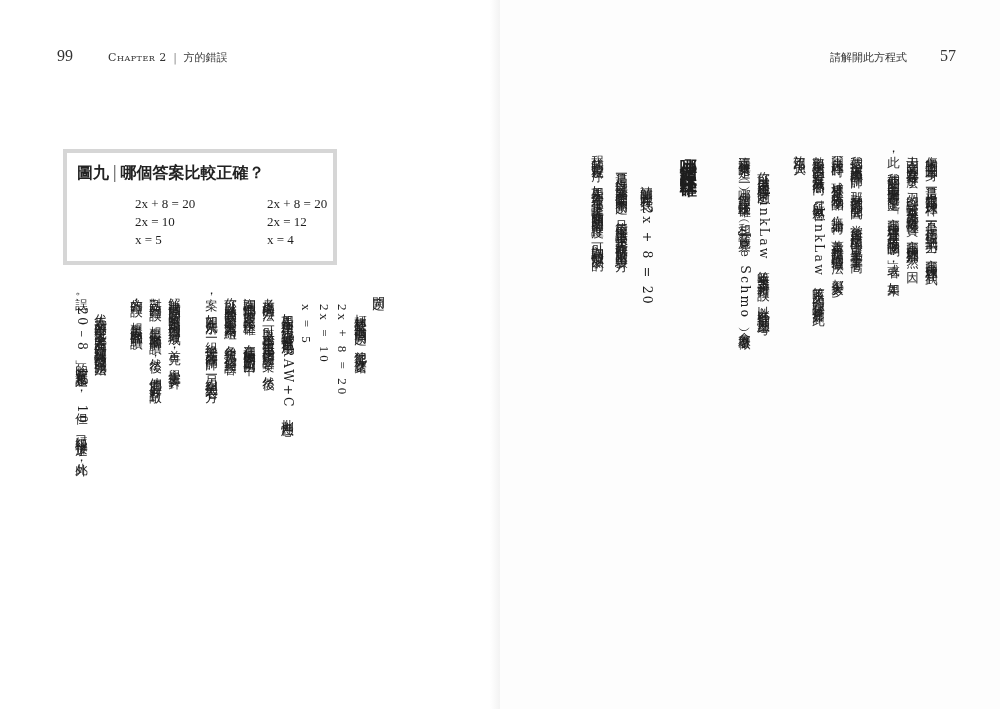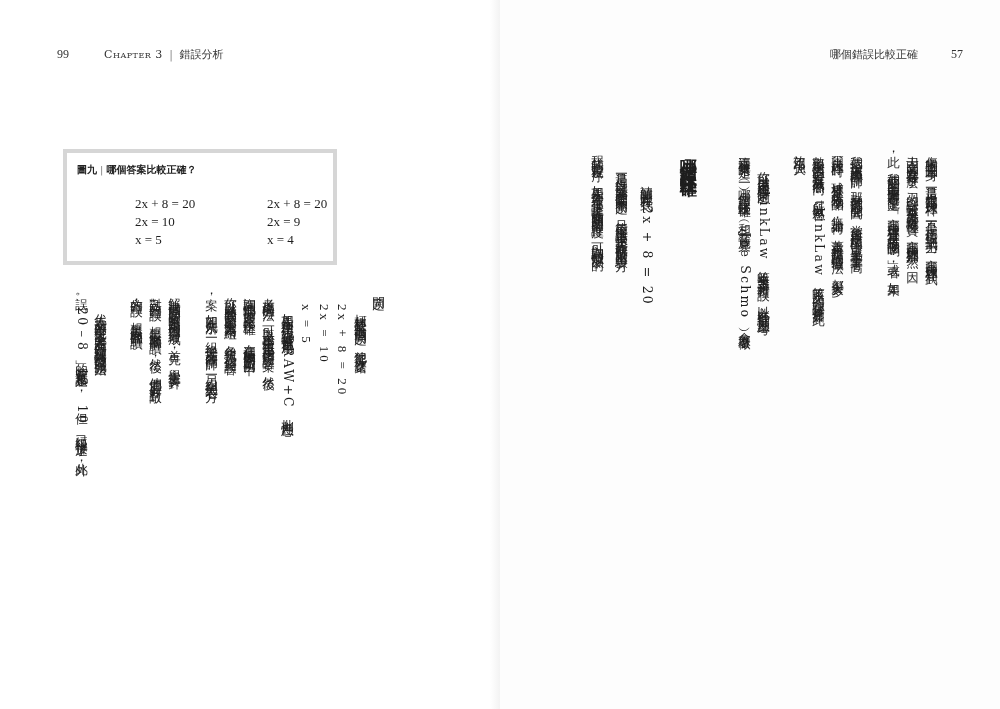--- a/index.html
+++ b/index.html
@@ -8,64 +8,64 @@
     font-family: "DejaVu Serif", "Liberation Serif", serif; color: #1e1e1e;
   }
   .page { position: absolute; top: 0; height: 709px; width: 500px; }
   .page-left { left: 0; background: #ffffff; }
   .page-right { left: 500px; background: #fdfdfd; }
   .gutter {
     position: absolute; left: 490px; top: 0; width: 20px; height: 709px;
     background: linear-gradient(to right, #ffffff, #f3f3f3 50%, #ffffff);
   }
   .header { position: absolute; top: 47px; font-size: 11px; color: #333; white-space: nowrap; }
-  .page-no { font-family: "Liberation Serif", serif; font-size: 12px; }
+  .page-no { font-family: "Liberation Serif", serif; font-size: 16px; }
   .chapter-small { font-variant: small-caps; letter-spacing: 0.5px; font-size: 11px; }
   .sep { color: #888; margin: 0 3px; }
 
   .vcol {
     position: absolute; writing-mode: vertical-rl; text-orientation: mixed;
     font-size: 12.5px; line-height: 1; letter-spacing: 2.2px; white-space: nowrap;
   }
   .vcol.heading { font-size: 17px; font-weight: bold; letter-spacing: 3px; }
   .vcol.math { font-family: "Liberation Serif", serif; font-size: 13px; letter-spacing: 3px; }
 
   .figure-box {
     position: absolute; left: 63px; top: 149px; width: 266px; height: 108px;
     border: 4px solid #d6d6d6; background: #fff;
   }
-  .fig-title { position: absolute; left: 10px; top: 10px; font-size: 10px; font-weight: bold; color: #222; white-space: nowrap; }
+  .fig-title { position: absolute; left: 10px; top: 10px; font-size: 16px; font-weight: bold; color: #222; white-space: nowrap; }
   .fig-title .bar { color: #777; font-weight: normal; margin: 0 3px; }
   .fig-col { position: absolute; top: 42px; font-family: "Liberation Serif", serif; font-size: 13px; line-height: 18px; }
   .fig-col div { white-space: nowrap; }
 </style>
 </head>
 <body>
 
 <div class="page page-left">
   <div class="header" style="left:57px;">
     <span class="page-no">99</span>
     <span style="display:inline-block;width:28px;"></span>
-    <span class="chapter-small">Chapter 3</span>
+    <span class="chapter-small">Chapter 2</span>
     <span class="sep">|</span>
-    <span>錯誤分析</span>
+    <span>方的錯誤</span>
   </div>
 
   <div class="figure-box">
     <div class="fig-title">
       <span>圖九</span><span class="bar">|</span><span>哪個答案比較正確？</span>
     </div>
     <div class="fig-col" style="left:68px;">
       <div>2x + 8 = 20</div>
       <div>2x = 10</div>
       <div>x = 5</div>
     </div>
     <div class="fig-col" style="left:200px;">
       <div>2x + 8 = 20</div>
-      <div>2x = 9</div>
+      <div>2x = 12</div>
       <div>x = 4</div>
     </div>
   </div>
 
   <div class="vcol" style="left:372px; top:287px;">問題：</div>
   <div class="vcol" style="left:354px; top:304px;">柯林想要解出這個問題。他犯了什麼錯？</div>
   <div class="vcol math" style="left:336px; top:304px;">2x + 8 = 20</div>
   <div class="vcol math" style="left:318px; top:304px;">2x = 10</div>
   <div class="vcol math" style="left:300px; top:304px;">x = 5</div>
   <div class="vcol" style="left:281px; top:304px;">如果你想使用錯誤分析做為應用DRAW+C批判性思</div>
@@ -77,21 +77,21 @@
   <div class="vcol" style="left:149px; top:288px;">對己方的錯誤，想出最無辜的解讀。然後，他們需要針對敵</div>
   <div class="vcol" style="left:130px; top:288px;">方的錯誤，想出最愚蠢的解讀。</div>
   <div class="vcol" style="left:94px; top:304px;">代表左方的學生可能會將左方的錯誤稱為輕微的減法錯</div>
   <div class="vcol" style="left:75px; top:288px;">誤。「20－8」的答案應該是12，但10已經很接近了。此外，</div>
 </div>
 
 <div class="gutter"></div>
 
 <div class="page page-right">
   <div class="header" style="left:330px;">
-    <span>哪個錯誤比較正確</span>
+    <span>請解開此方程式</span>
     <span style="display:inline-block;width:26px;"></span>
     <span class="page-no">57</span>
   </div>
 
   <div class="vcol" style="left:425px; top:146px;">傷害的物品本身。這是一根高爾夫球桿，不是一把槍或一把武士刀。高爾夫球桿和武</div>
   <div class="vcol" style="left:406px; top:146px;">士刀之間的差異是什麼？刀的設計宗旨本來就帶有危險性質；高爾夫球桿則不然。因</div>
   <div class="vcol" style="left:387px; top:146px;">此，我們要問的最重要問題可能是：「高爾夫球桿本身是危險物品嗎？」或者，如果</div>
   <div class="vcol" style="left:350px; top:146px;">我們扮演朱迪絲的律師，那麼我們可能會問，當詹姆斯這樣的十一歲兒童手上拿著高</div>
   <div class="vcol" style="left:331px; top:146px;">爾夫球桿時，球桿是不是危險物品？無論如何，著重分析錯誤的這個做法，都與大多</div>
   <div class="vcol" style="left:312px; top:146px;">數學生習慣的分析方法截然不同，所以做為thinkLaw策略之一的錯誤分析才會如此</div>

